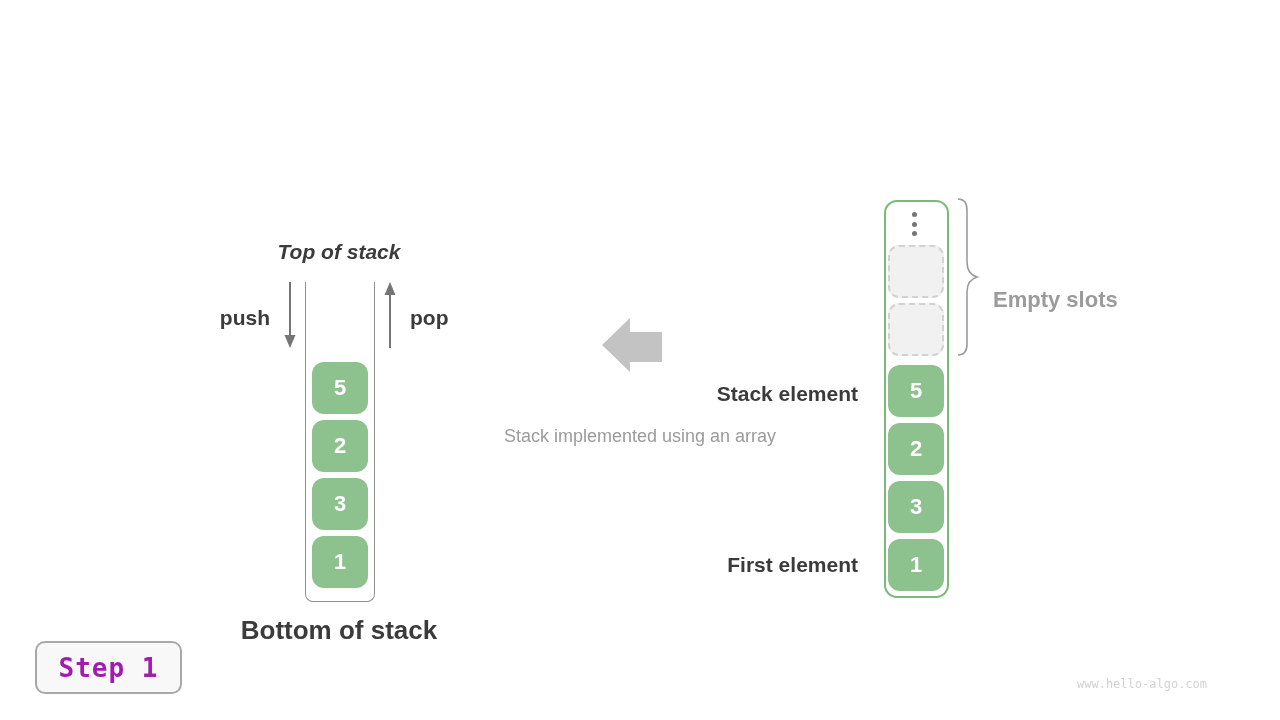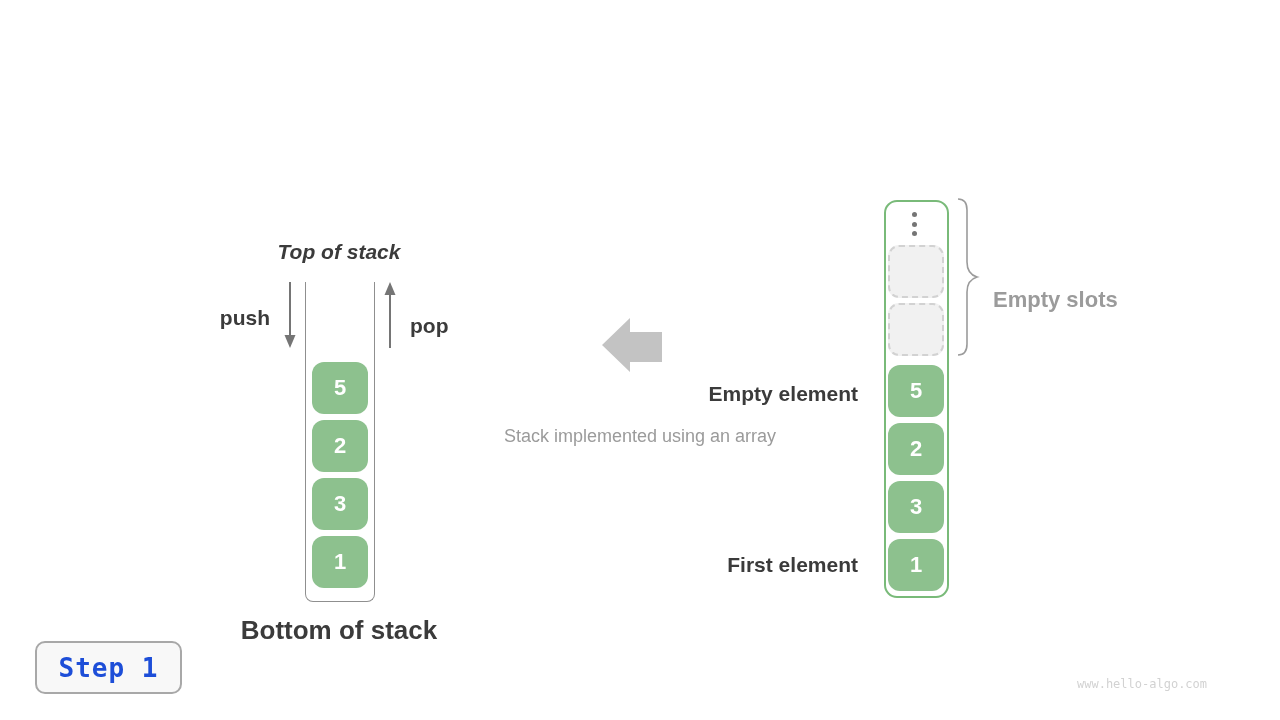--- a/index.html
+++ b/index.html
@@ -34,21 +34,21 @@
     gap:4.5px; align-items:center; }
   .dots i { width:5px; height:5px; border-radius:50%; background:#757575; display:block; }
 
   .caption { position:absolute; left:420px; top:426px; width:440px; text-align:center;
     color:#9b9b9b; font-size:18px; }
 
   .step-badge { position:absolute; left:35px; top:641px; width:147px; height:53px;
     background:#f8f8f8; border:2px solid #a8a8a8; border-radius:10px;
     display:flex; align-items:center; justify-content:center;
     font-family:"DejaVu Sans Mono", monospace; font-weight:bold;
-    font-size:26px; color:#1d4ed8; letter-spacing:1px; }
+    font-size:26px; color:#a21caf; letter-spacing:1px; }
 
   .watermark { position:absolute; left:1077px; top:677px;
     font-family:"DejaVu Sans Mono", monospace; font-size:12px; color:#d2d2d2; }
 
   svg { position:absolute; overflow:visible; }
 </style>
 </head>
 <body>
 
 <div class="lbl center" style="left:219px; top:240px; width:240px;font-style:italic;">Top of stack</div>
@@ -56,37 +56,37 @@
 <svg style="left:283px; top:282px;" width="14" height="66" viewBox="0 0 14 66">
   <line x1="7" y1="0" x2="7" y2="55" stroke="#757575" stroke-width="2"></line>
   <polygon points="1.5,53 12.5,53 7,66" fill="#757575"></polygon>
 </svg>
 <div class="lbl right" style="left:170px; top:306px; width:100px;">push</div>
 
 <svg style="left:383px; top:282px;" width="14" height="66" viewBox="0 0 14 66">
   <line x1="7" y1="66" x2="7" y2="11" stroke="#757575" stroke-width="2"></line>
   <polygon points="1.5,13 12.5,13 7,0" fill="#757575"></polygon>
 </svg>
-<div class="lbl" style="left:410px; top:306px; width:100px;margin-top:8px;">pop</div>
+<div class="lbl" style="left:410px; top:306px; width:100px;">pop</div>
 
 <div class="stack-container"></div>
 
 <div class="cell" style="left:312px; top:362px;">5</div>
 <div class="cell" style="left:312px; top:420px;">2</div>
 <div class="cell" style="left:312px; top:478px;">3</div>
 <div class="cell" style="left:312px; top:536px;">1</div>
 
 <div class="lbl center" style="left:219px; top:615px; width:240px; font-size:26px;">Bottom of stack</div>
 
 <svg style="left:602px; top:318px;" width="60" height="54" viewBox="0 0 60 54">
   <polygon points="0,27 28,0 28,14 60,14 60,44 28,44 28,54" fill="#c3c3c3"></polygon>
 </svg>
 <div class="caption">Stack implemented using an array</div>
 
-<div class="lbl right" style="left:658px; top:382px; width:200px;">Empty element</div>
+<div class="lbl right" style="left:658px; top:382px; width:200px;">Stack element</div>
 <div class="lbl right" style="left:658px; top:553px; width:200px;">First element</div>
 
 <div class="array-container"></div>
 
 <div class="dots">
     <i></i>
     <i></i>
     <i></i>
   </div>
 

